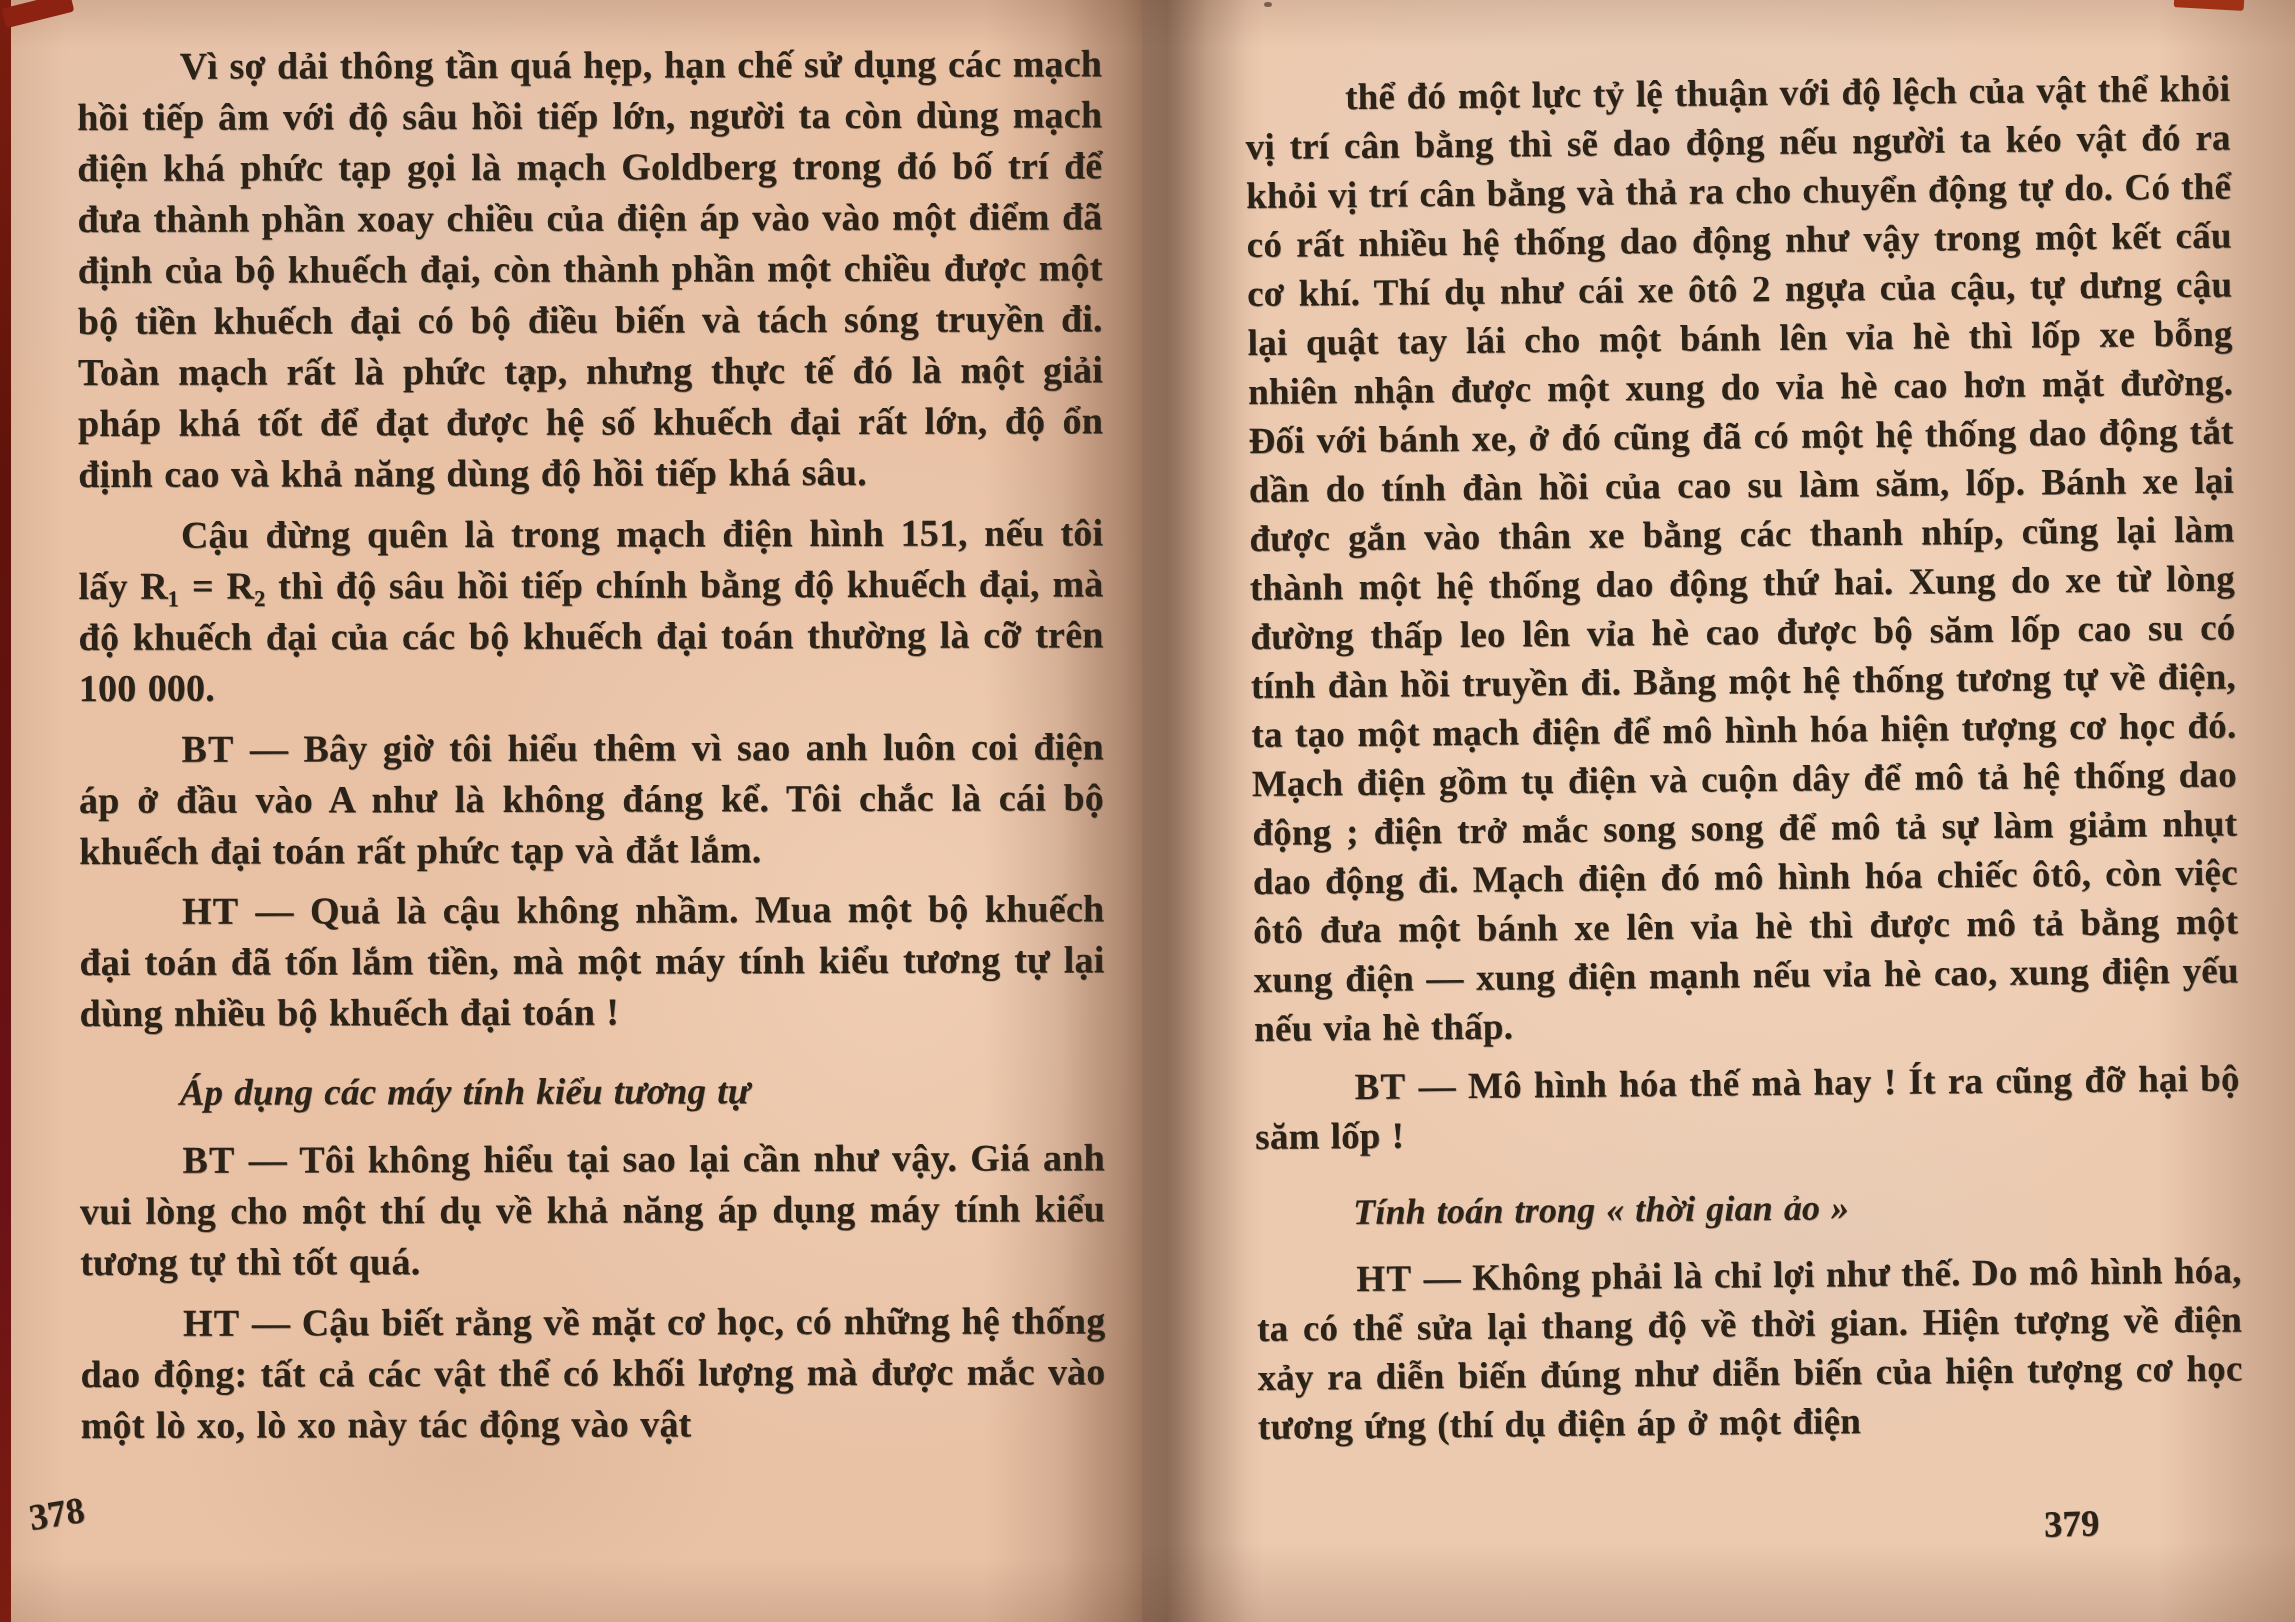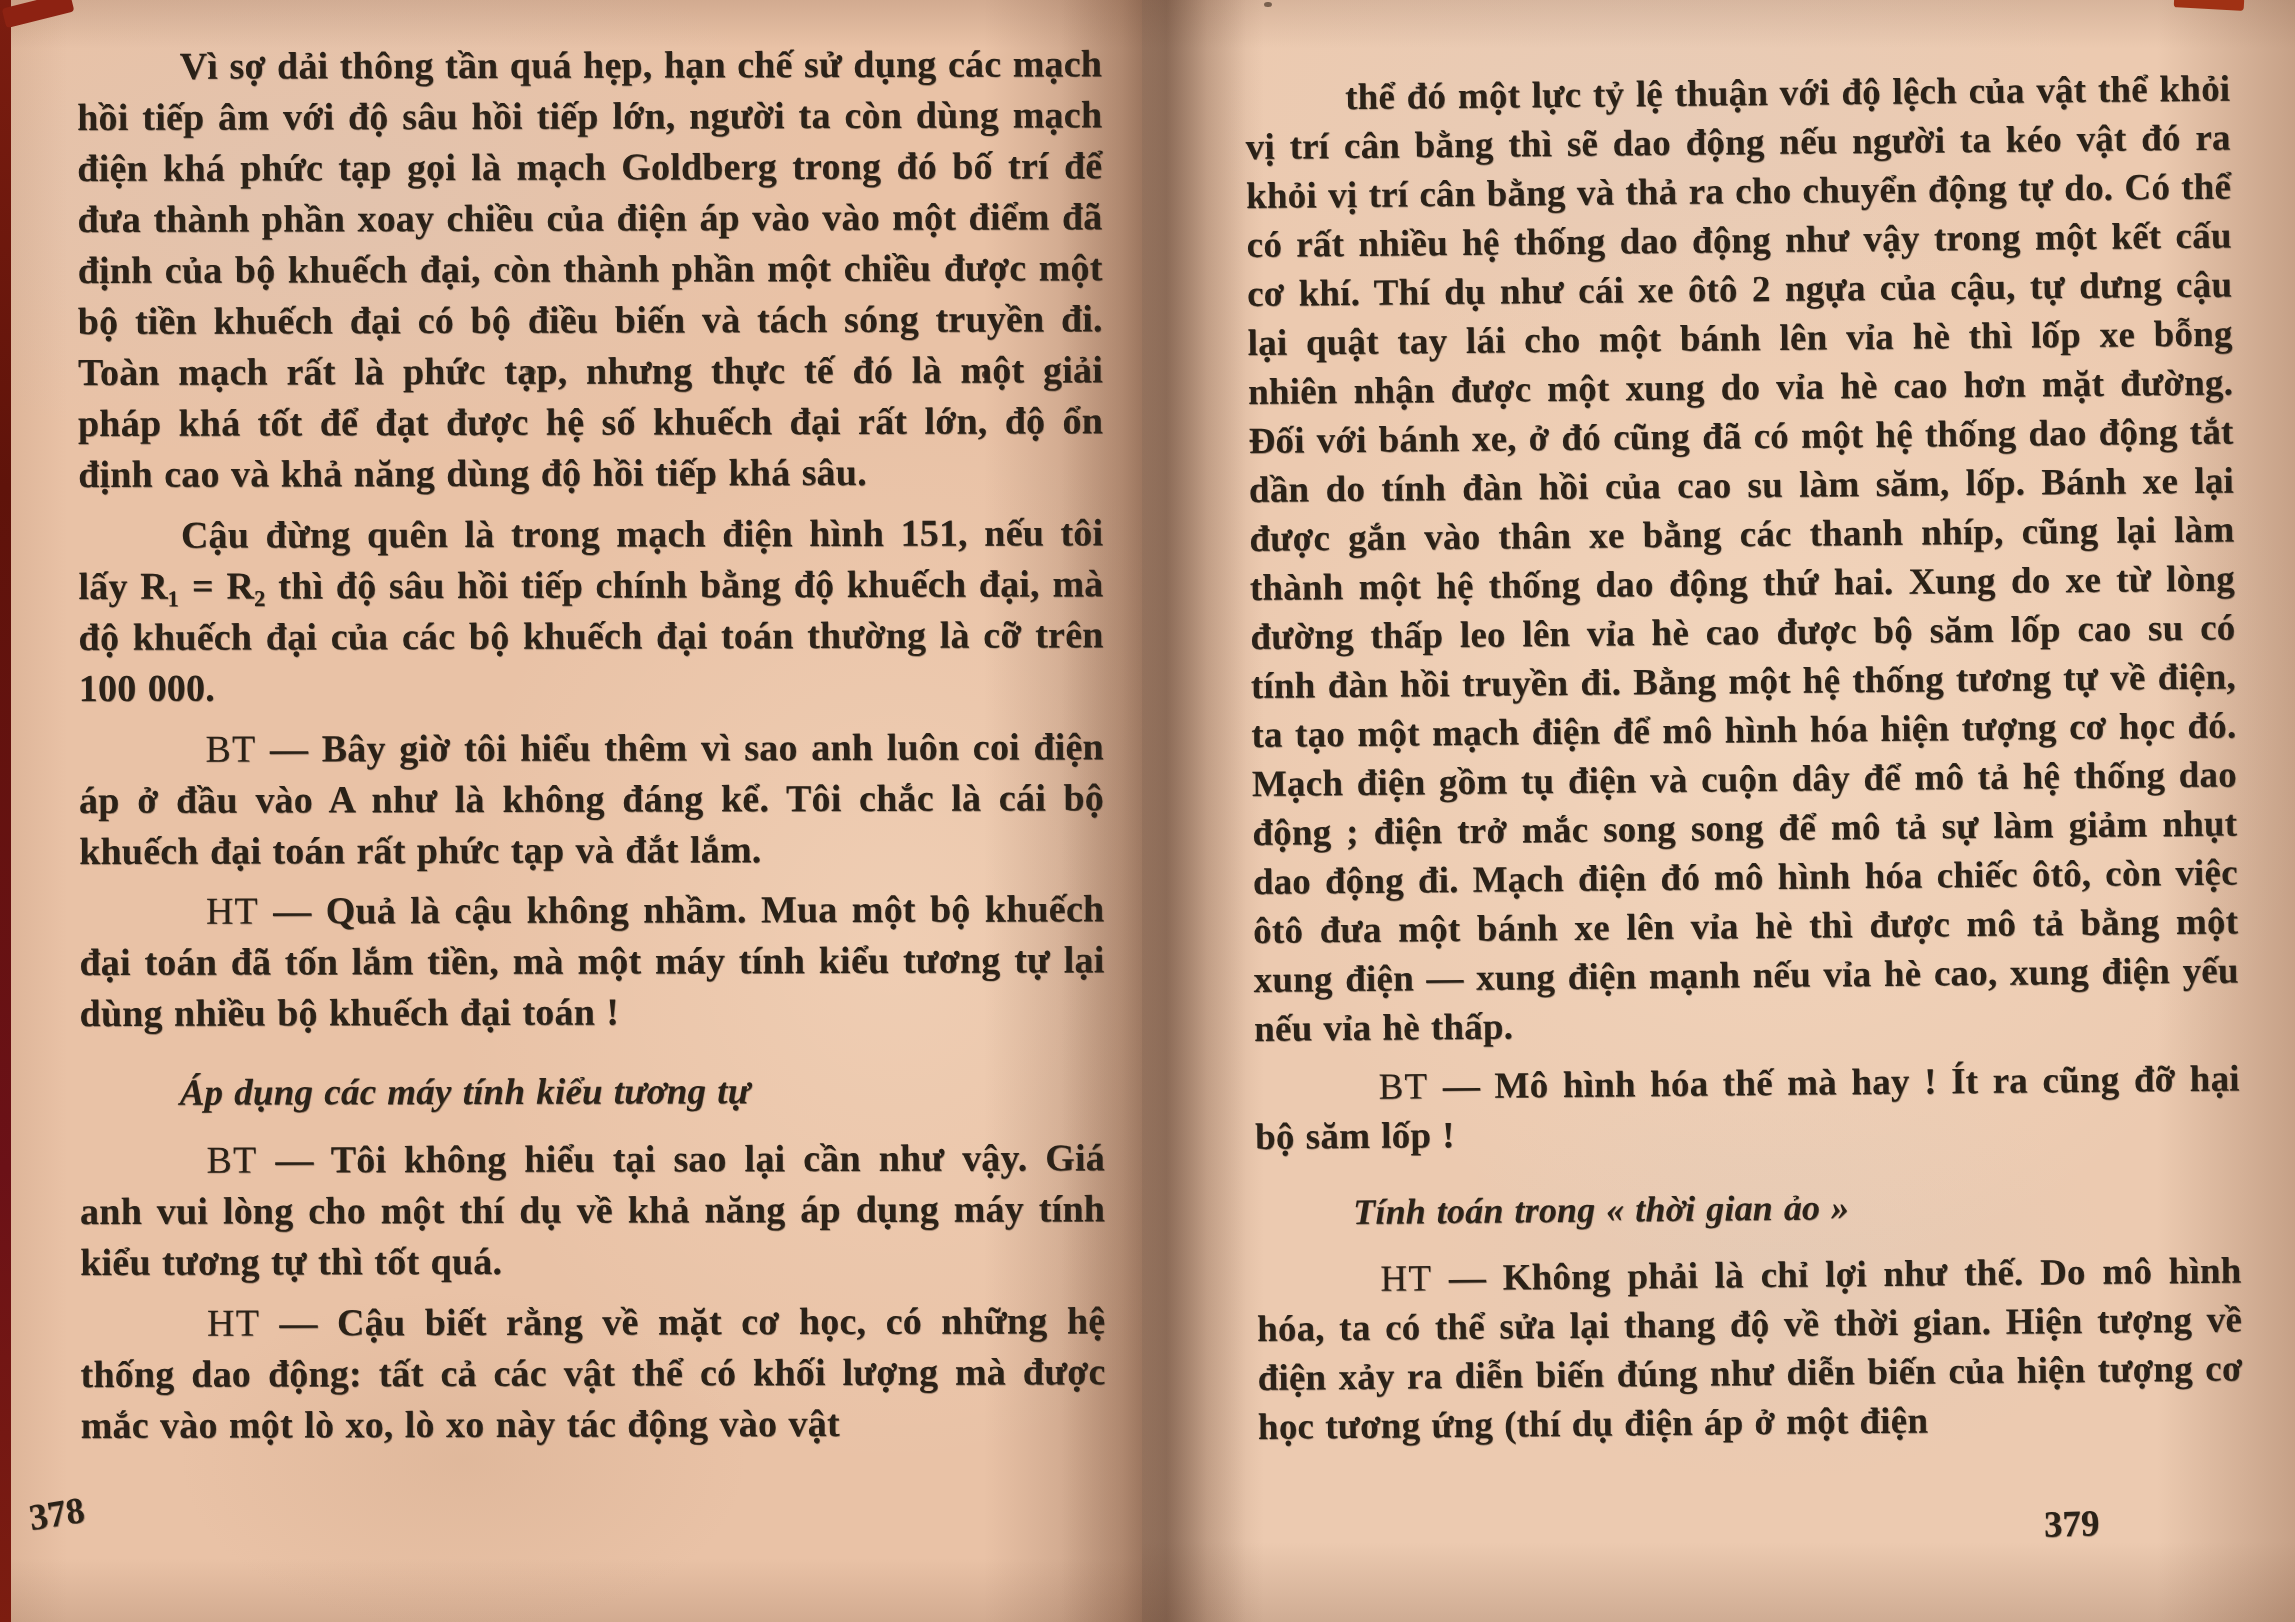--- a/index.html
+++ b/index.html
@@ -52,21 +52,21 @@
   .text-left{left:77px;top:41px;width:1025px;transform:rotate(-0.15deg);transform-origin:left top;}
   .text-right{left:1245px;top:73px;width:985px;transform:rotate(-0.55deg);transform-origin:left top;}
 
   .text-left p{font-size:38px;line-height:51px;}
   .text-left h3{font-size:37px;line-height:49px;}
   .text-right p{font-size:37px;line-height:49px;}
   .text-right h3{font-size:36px;line-height:47px;}
 
   .pagetext p{margin:0 0 9.8px;text-indent:2.7em;text-align:justify;}
   .pagetext h3.heading{margin:29px 0 18px;text-indent:2.7em;font-style:italic;text-align:left;font-weight:bold;}
-  .speaker{font-weight:normal;letter-spacing:1.2px;margin-left:24px;}
+  .speaker{font-weight:bold;letter-spacing:1.2px;}
 
   .page-num{position:absolute;font-size:37px;font-weight:bold;color:#2b2218;
     text-shadow:0.5px 0.7px 0.7px rgba(40,28,18,0.5);}
   .page-num-left{left:29px;top:1492px;transform:rotate(-9deg);}
   .page-num-right{left:2044px;top:1502px;transform:rotate(-1.5deg);}
 </style>
 </head>
 <body>
 
 <div class="page page-left"></div>

